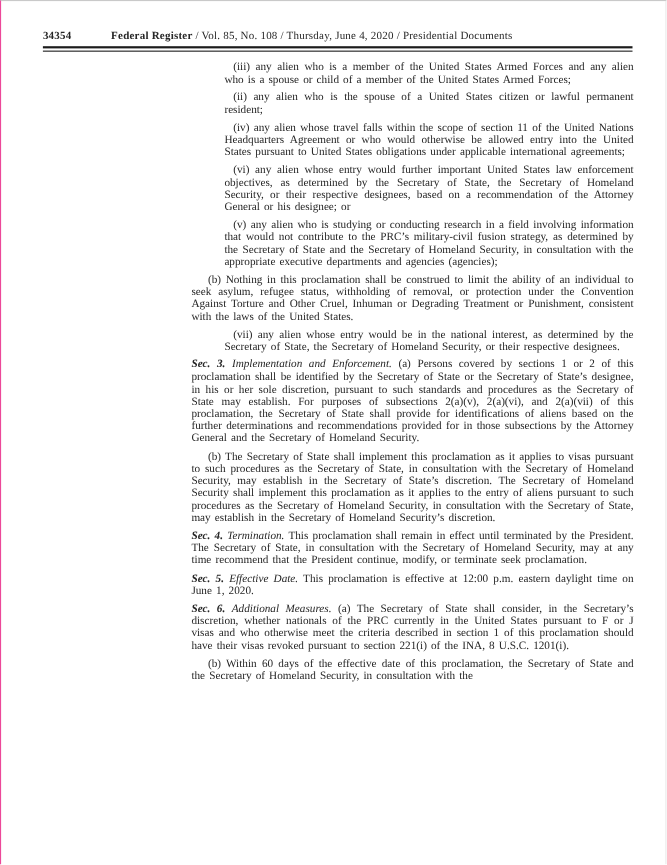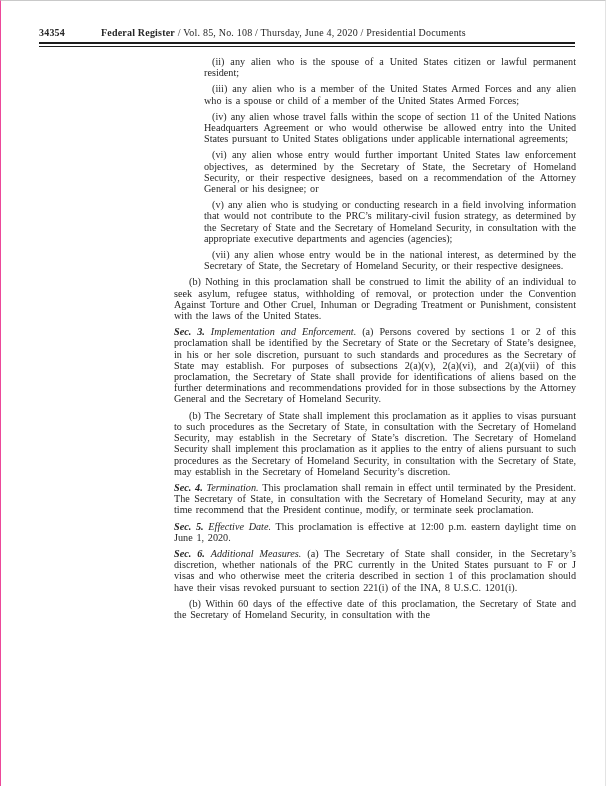--- a/index.html
+++ b/index.html
@@ -63,27 +63,27 @@
 
   <div class="header">
     <div class="header-line">
       <span class="page-number">34354</span><span class="journal-name">Federal Register</span>
       <span class="issue-info">/ Vol. 85, No. 108 / Thursday, June 4, 2020 / Presidential Documents</span>
     </div>
     <div class="header-rule"></div>
   </div>
 
   <div class="body-text">
+    <p class="para item">(iii) any alien who is a member of the United States Armed Forces and any alien who is a spouse or child of a member of the United States Armed Forces;</p>
     <p class="para item">(ii) any alien who is the spouse of a United States citizen or lawful permanent resident;</p>
-    <p class="para item">(iii) any alien who is a member of the United States Armed Forces and any alien who is a spouse or child of a member of the United States Armed Forces;</p>
     <p class="para item">(iv) any alien whose travel falls within the scope of section 11 of the United Nations Headquarters Agreement or who would otherwise be allowed entry into the United States pursuant to United States obligations under applicable international agreements;</p>
     <p class="para item">(vi) any alien whose entry would further important United States law enforcement objectives, as determined by the Secretary of State, the Secretary of Homeland Security, or their respective designees, based on a recommendation of the Attorney General or his designee; or</p>
     <p class="para item">(v) any alien who is studying or conducting research in a field involving information that would not contribute to the PRC’s military-civil fusion strategy, as determined by the Secretary of State and the Secretary of Homeland Security, in consultation with the appropriate executive departments and agencies (agencies);</p>
+    <p class="para sub">(b) Nothing in this proclamation shall be construed to limit the ability of an individual to seek asylum, refugee status, withholding of removal, or protection under the Convention Against Torture and Other Cruel, Inhuman or Degrading Treatment or Punishment, consistent with the laws of the United States.</p>
     <p class="para item">(vii) any alien whose entry would be in the national interest, as determined by the Secretary of State, the Secretary of Homeland Security, or their respective designees.</p>
-    <p class="para sub">(b) Nothing in this proclamation shall be construed to limit the ability of an individual to seek asylum, refugee status, withholding of removal, or protection under the Convention Against Torture and Other Cruel, Inhuman or Degrading Treatment or Punishment, consistent with the laws of the United States.</p>
     <p class="para sec">
       <span class="sec-label">Sec. 3.</span>
       <span class="sec-title">Implementation and Enforcement.</span>
       <span>(a) Persons covered by sections 1 or 2 of this proclamation shall be identified by the Secretary of State or the Secretary of State’s designee, in his or her sole discretion, pursuant to such standards and procedures as the Secretary of State may establish. For purposes of subsections 2(a)(v), 2(a)(vi), and 2(a)(vii) of this proclamation, the Secretary of State shall provide for identifications of aliens based on the further determinations and recommendations provided for in those subsections by the Attorney General and the Secretary of Homeland Security.</span>
     </p>
     <p class="para sub">(b) The Secretary of State shall implement this proclamation as it applies to visas pursuant to such procedures as the Secretary of State, in consultation with the Secretary of Homeland Security, may establish in the Secretary of State’s discretion. The Secretary of Homeland Security shall implement this proclamation as it applies to the entry of aliens pursuant to such procedures as the Secretary of Homeland Security, in consultation with the Secretary of State, may establish in the Secretary of Homeland Security’s discretion.</p>
     <p class="para sec">
       <span class="sec-label">Sec. 4.</span>
       <span class="sec-title">Termination.</span>
       <span>This proclamation shall remain in effect until terminated by the President. The Secretary of State, in consultation with the Secretary of Homeland Security, may at any time recommend that the President continue, modify, or terminate seek proclamation.</span>

